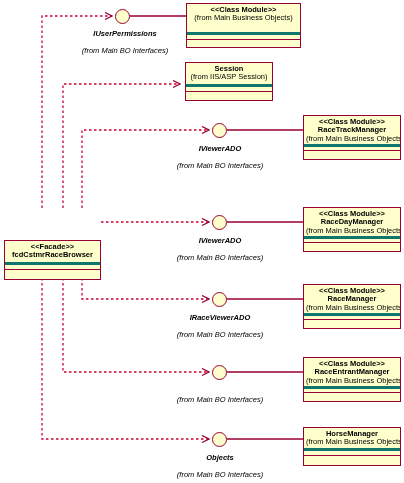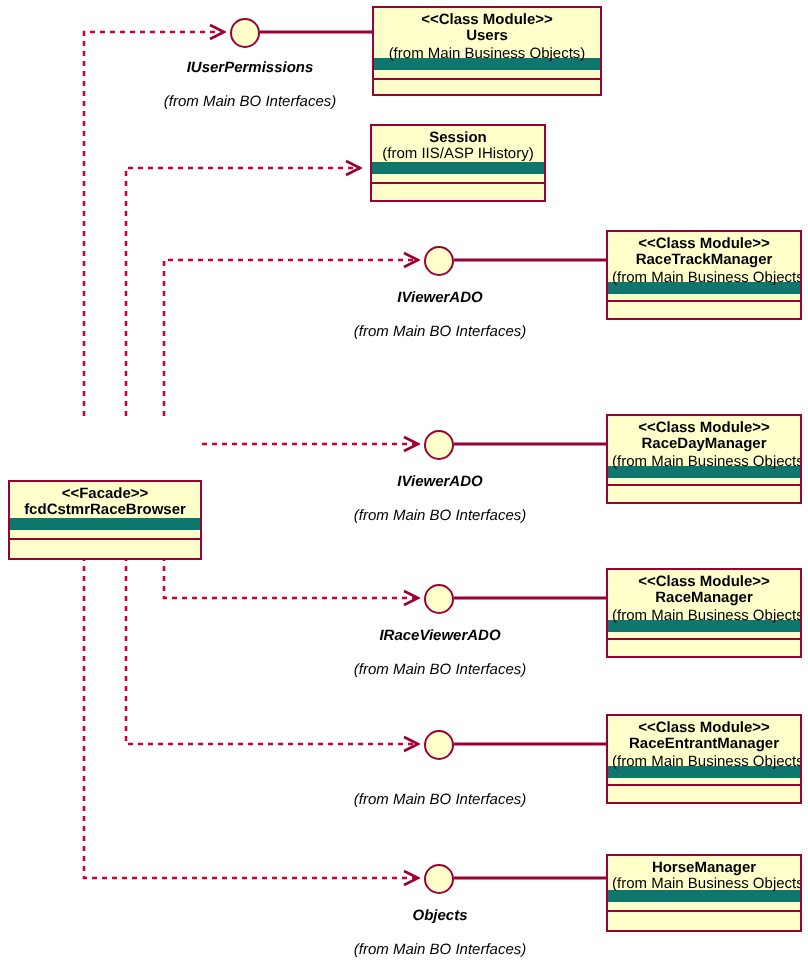--- a/index.html
+++ b/index.html
@@ -33,21 +33,21 @@
     background: #ffffcc;
     border: 1px solid #990033;
     display: flex;
     flex-direction: column;
     overflow: hidden;
   }
   .uml-head {
     box-sizing: border-box;
     padding: 2px 2px 3px 2px;
     text-align: center;
-    border-bottom: 6px solid #0f766e;
+    border-bottom: 3px solid #0f766e;
     line-height: 1.12;
   }
   .uml-compartment {
     box-sizing: border-box;
     border-bottom: 1px solid #990033;
   }
   .uml-compartment.last {
     border-bottom: none;
     flex: 1 1 auto;
   }
@@ -148,31 +148,30 @@
       <span class="stereotype">&lt;&lt;Facade&gt;&gt;</span>
       <span class="cls-name">fcdCstmrRaceBrowser</span>
     </div>
     <div class="uml-compartment" style="height:5px;"></div>
     <div class="uml-compartment last"></div>
   </div>
 
   <div class="uml-box" style="left:186px; top:3px; width:115px; height:45px;">
     <div class="uml-head" style="height:31px;">
       <span class="stereotype">&lt;&lt;Class Module&gt;&gt;</span>
-      <span class="cls-name">Users</span>
       <span class="pkg-name">(from Main Business Objects)</span>
     </div>
     <div class="uml-compartment" style="height:5px;"></div>
     <div class="uml-compartment last"></div>
   </div>
 
   <div class="uml-box" style="left:185px; top:62px; width:88px; height:39px;">
     <div class="uml-head" style="height:24px;">
       <span class="cls-name">Session</span>
-      <span class="pkg-name">(from IIS/ASP IHistory)</span>
+      <span class="pkg-name">(from IIS/ASP Session)</span>
     </div>
     <div class="uml-compartment" style="height:5px;"></div>
     <div class="uml-compartment last"></div>
   </div>
 
   <div class="uml-box" style="left:303px; top:115px; width:98px; height:45px;">
     <div class="uml-head" style="height:31px;">
       <span class="stereotype">&lt;&lt;Class Module&gt;&gt;</span>
       <span class="cls-name">RaceTrackManager</span>
       <span class="pkg-name">(from Main Business Objects)</span>

